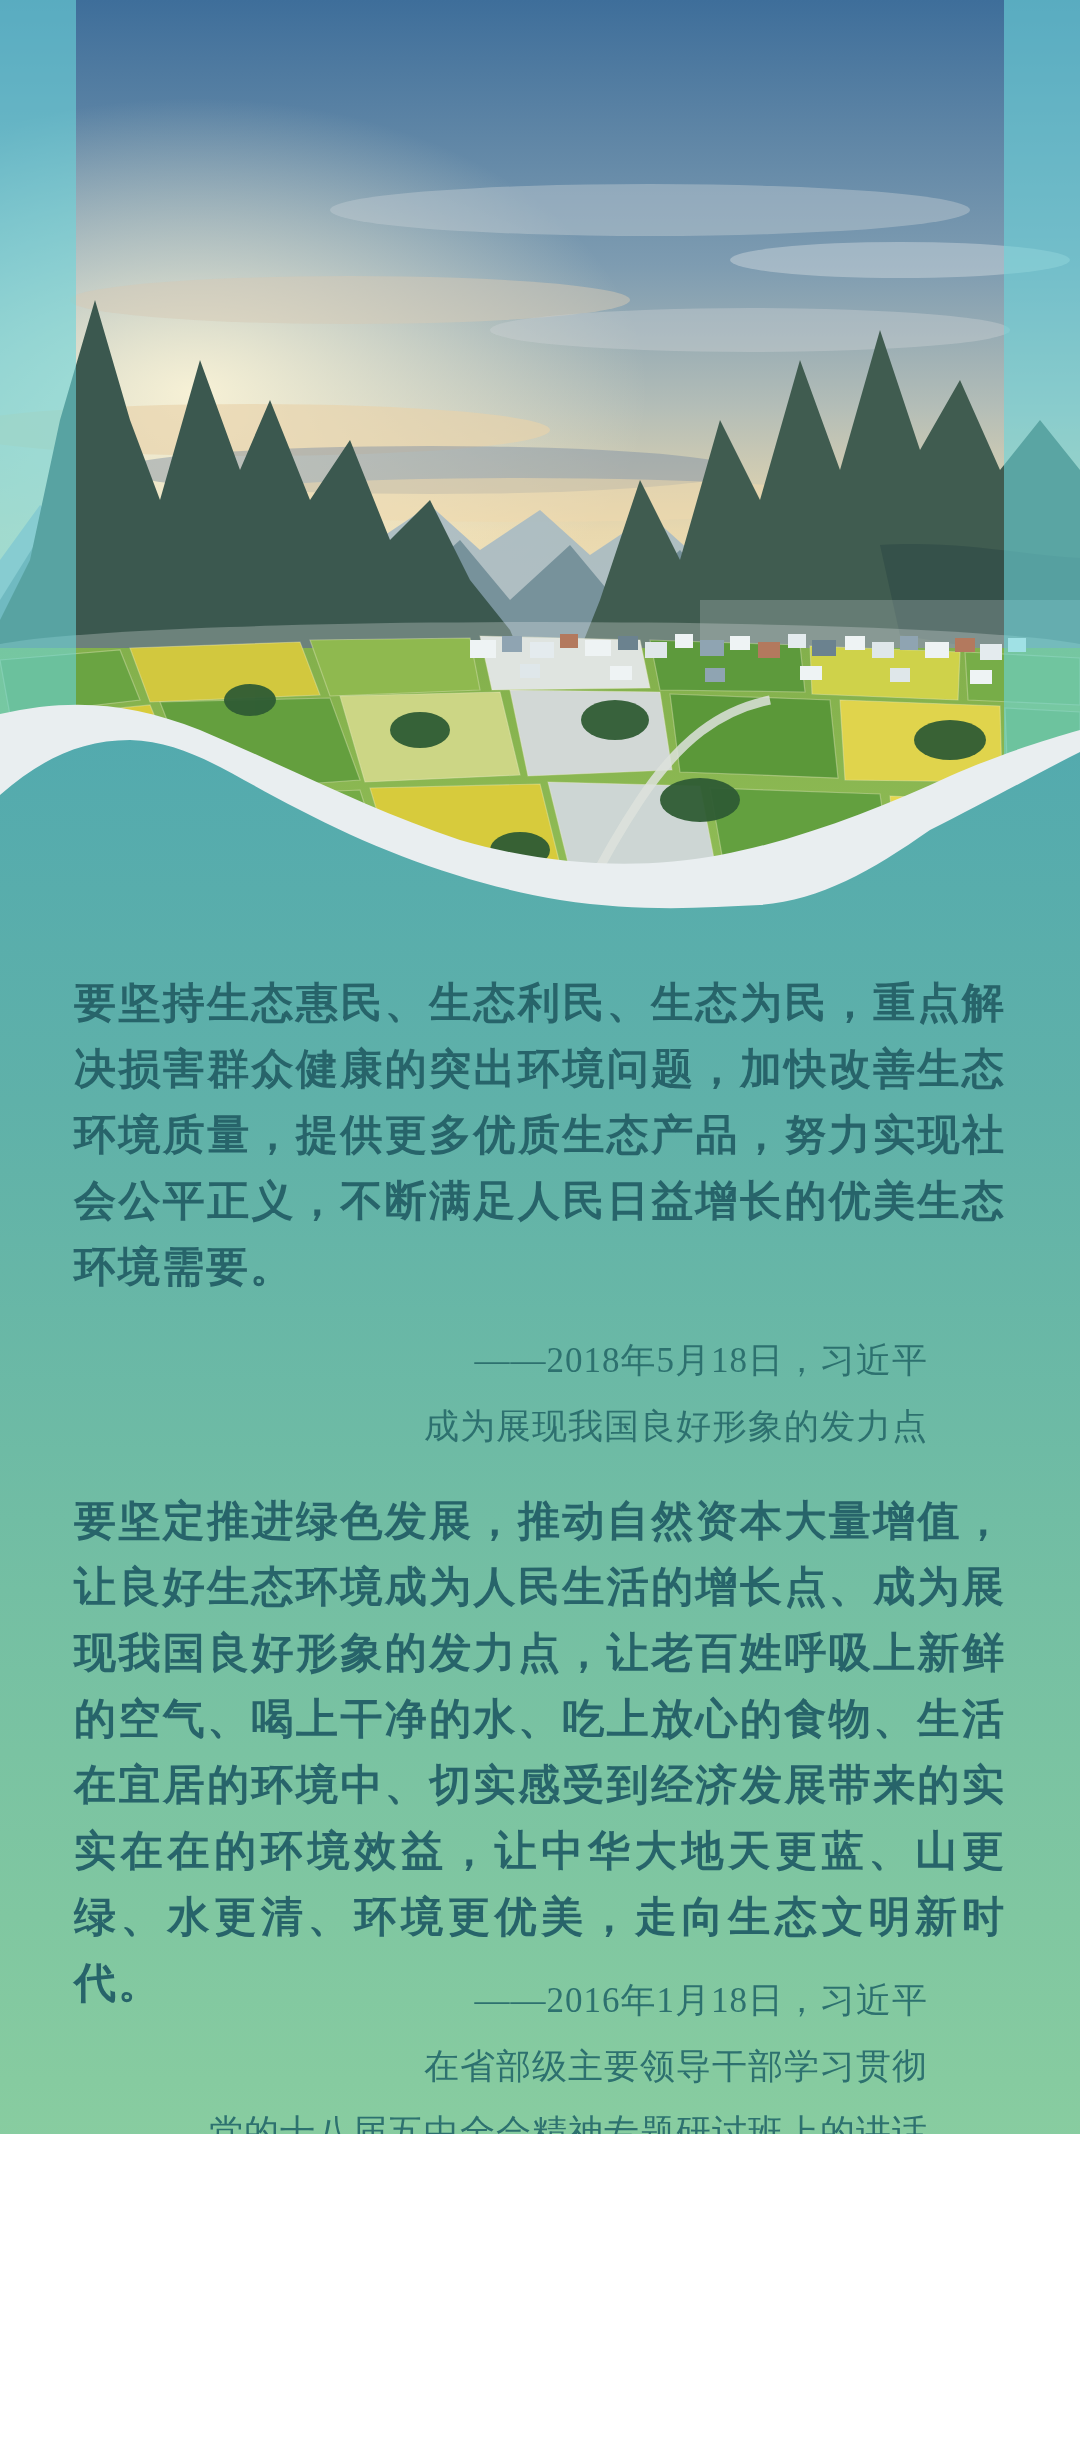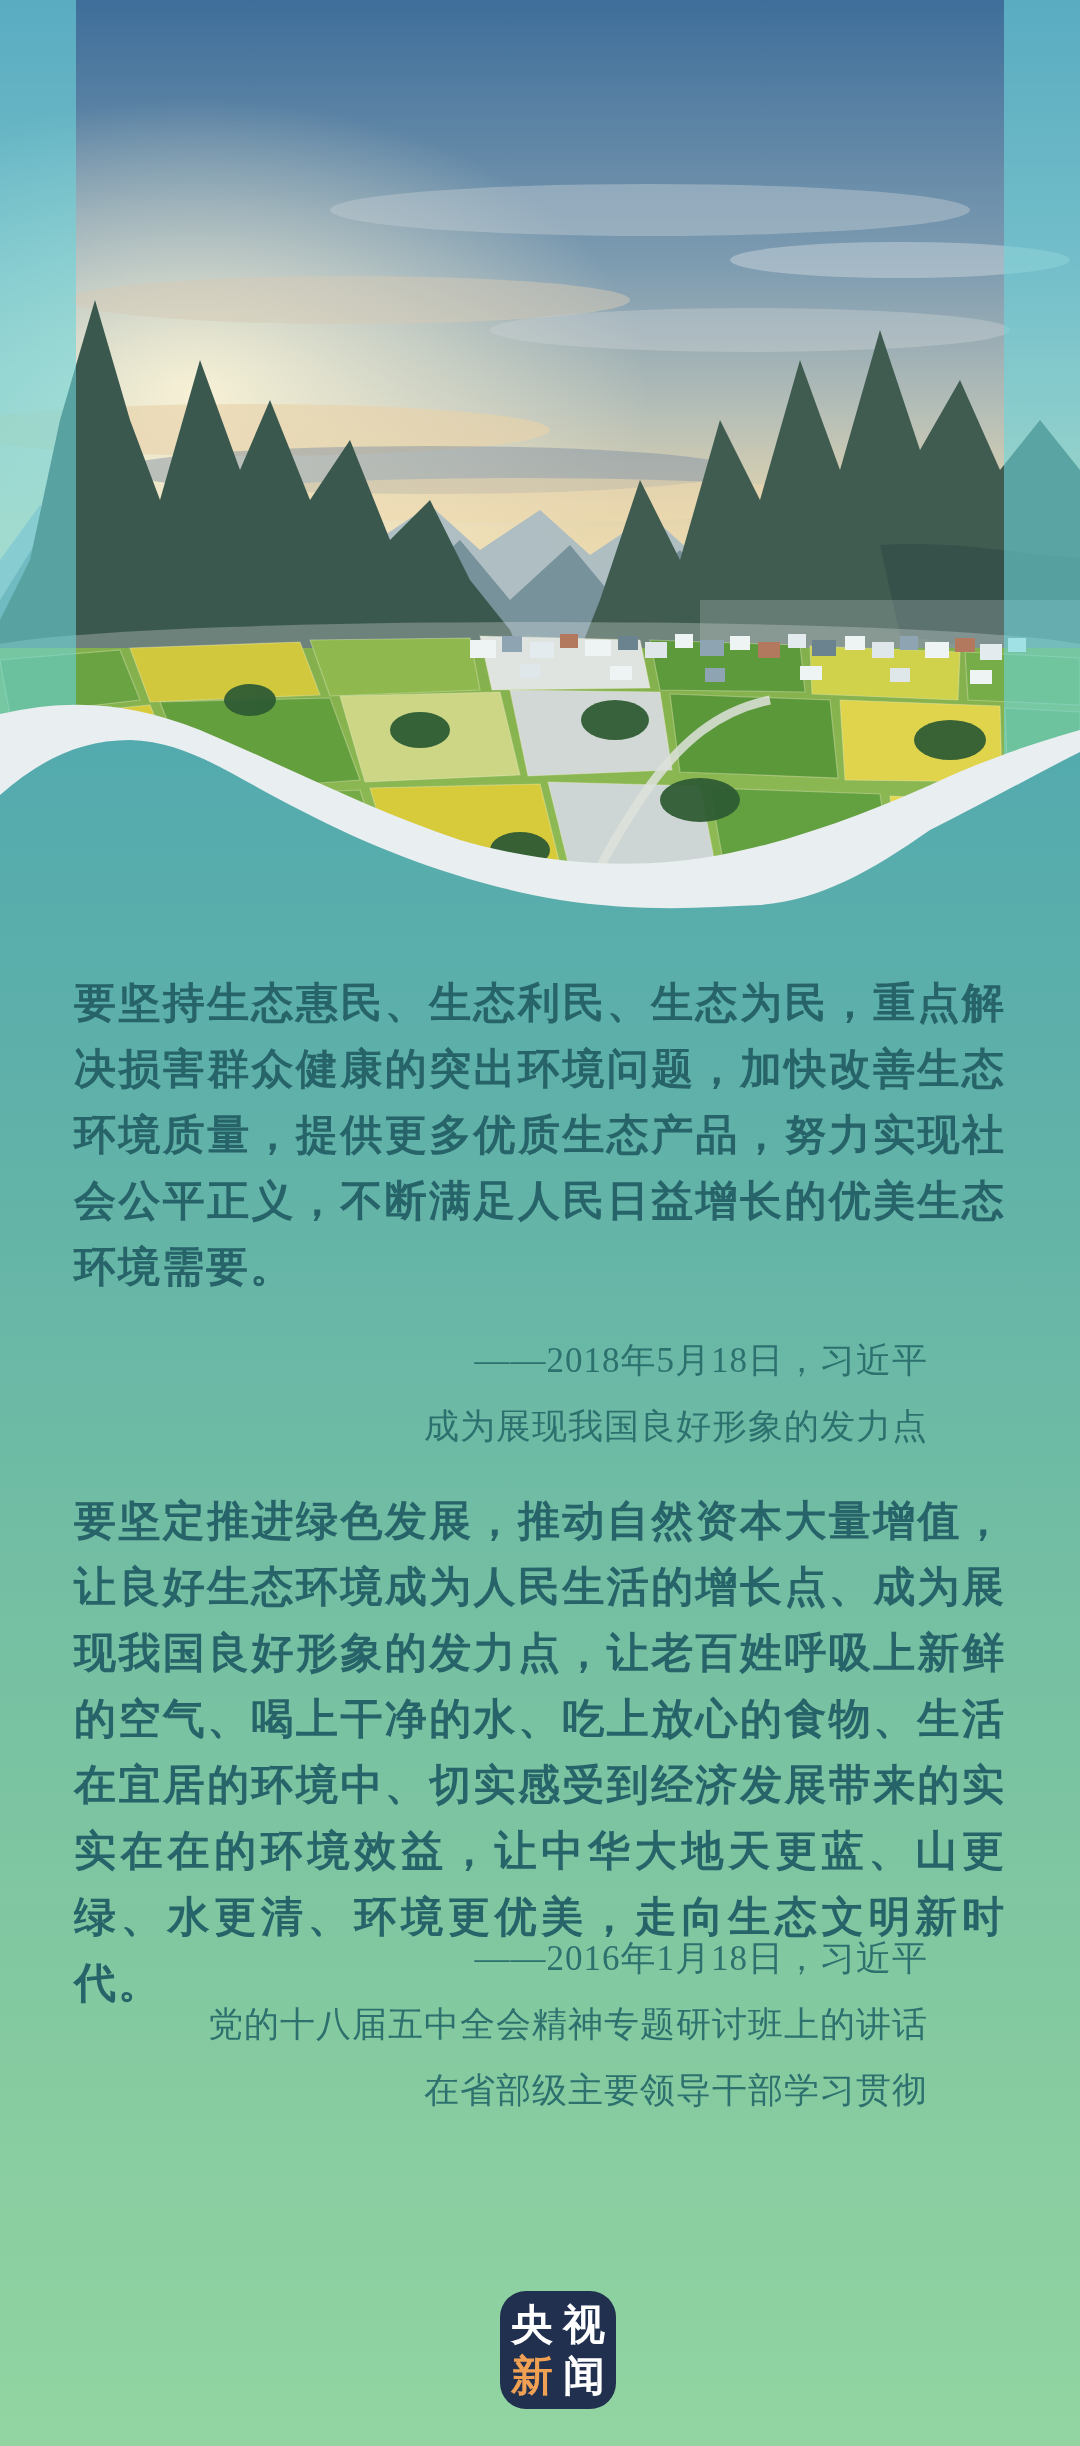--- a/index.html
+++ b/index.html
@@ -1,18 +1,18 @@
 <!DOCTYPE html>
 <html><head>
 <meta charset="utf-8">
 <style>
   html,body{margin:0;padding:0;}
   .poster{
     position:relative;
-    width:1080px;height:2446px;
+    width:1080px;height:2134px;
     overflow:hidden;
     background:linear-gradient(180deg,#4fa8b0 0%,#53aaae 30%,#5fb1a9 45%,#74bfa3 65%,#86cba0 85%,#92d5a2 100%);
     font-family:"Liberation Serif","DejaVu Serif",serif;
   }
   .photo{position:absolute;top:0;left:0;width:1080px;height:1040px;}
   .photo svg{display:block;width:100%;height:100%;}
   .strip{position:absolute;top:0;width:76px;height:1040px;background:rgba(109,213,218,0.60);}
   .strip.left{left:0;}
   .strip.right{right:0;}
   .wave{position:absolute;top:0;left:0;width:1080px;height:2446px;pointer-events:none;}
@@ -22,21 +22,21 @@
     color:#27646a;text-align:justify;text-justify:inter-ideograph;word-break:break-all;
   }
   .q1{top:970px;}
   .q2{top:1488px;}
   .attr{
     position:absolute;left:74px;right:148px;margin:4px;
     font-size:35px;font-weight:400;line-height:66px;letter-spacing:1px;
     color:#2d716f;text-align:right;
   }
   .a1{top:1324px;}
-  .a2{top:1922px;}
+  .a2{top:1964px;}
   .logo{
     position:absolute;top:2291px;left:500px;width:116px;height:118px;
     background:#20304e;border-radius:26px;
     display:grid;grid-template-columns:1fr 1fr;grid-template-rows:1fr 1fr;
     align-items:center;justify-items:center;
     padding:8px 6px;box-sizing:border-box;
     font-family:"Liberation Sans","DejaVu Sans",sans-serif;font-weight:700;
   }
   .logo span{font-size:42px;line-height:1;color:#ffffff;}
   .logo .accent{color:#f0a053;}
@@ -190,22 +190,22 @@
 
   <p class="quote q1">要坚持生态惠民、生态利民、生态为民，重点解决损害群众健康的突出环境问题，加快改善生态环境质量，提供更多优质生态产品，努力实现社会公平正义，不断满足人民日益增长的优美生态环境需要。</p>
   <div class="attr a1">
     <div>——2018年5月18日，习近平</div>
     <div>成为展现我国良好形象的发力点</div>
   </div>
 
   <p class="quote q2">要坚定推进绿色发展，推动自然资本大量增值，让良好生态环境成为人民生活的增长点、成为展现我国良好形象的发力点，让老百姓呼吸上新鲜的空气、喝上干净的水、吃上放心的食物、生活在宜居的环境中、切实感受到经济发展带来的实实在在的环境效益，让中华大地天更蓝、山更绿、水更清、环境更优美，走向生态文明新时代。</p>
   <div class="attr a2">
     <div>——2016年1月18日，习近平</div>
+    <div>在省部级主要领导干部学习贯彻</div>
     <div>党的十八届五中全会精神专题研讨班上的讲话</div>
-    <div>在省部级主要领导干部学习贯彻</div>
   </div>
 
   <div class="logo">
     <span>央</span>
     <span>视</span>
     <span class="accent">新</span>
     <span>闻</span>
   </div>
 
 </div>

